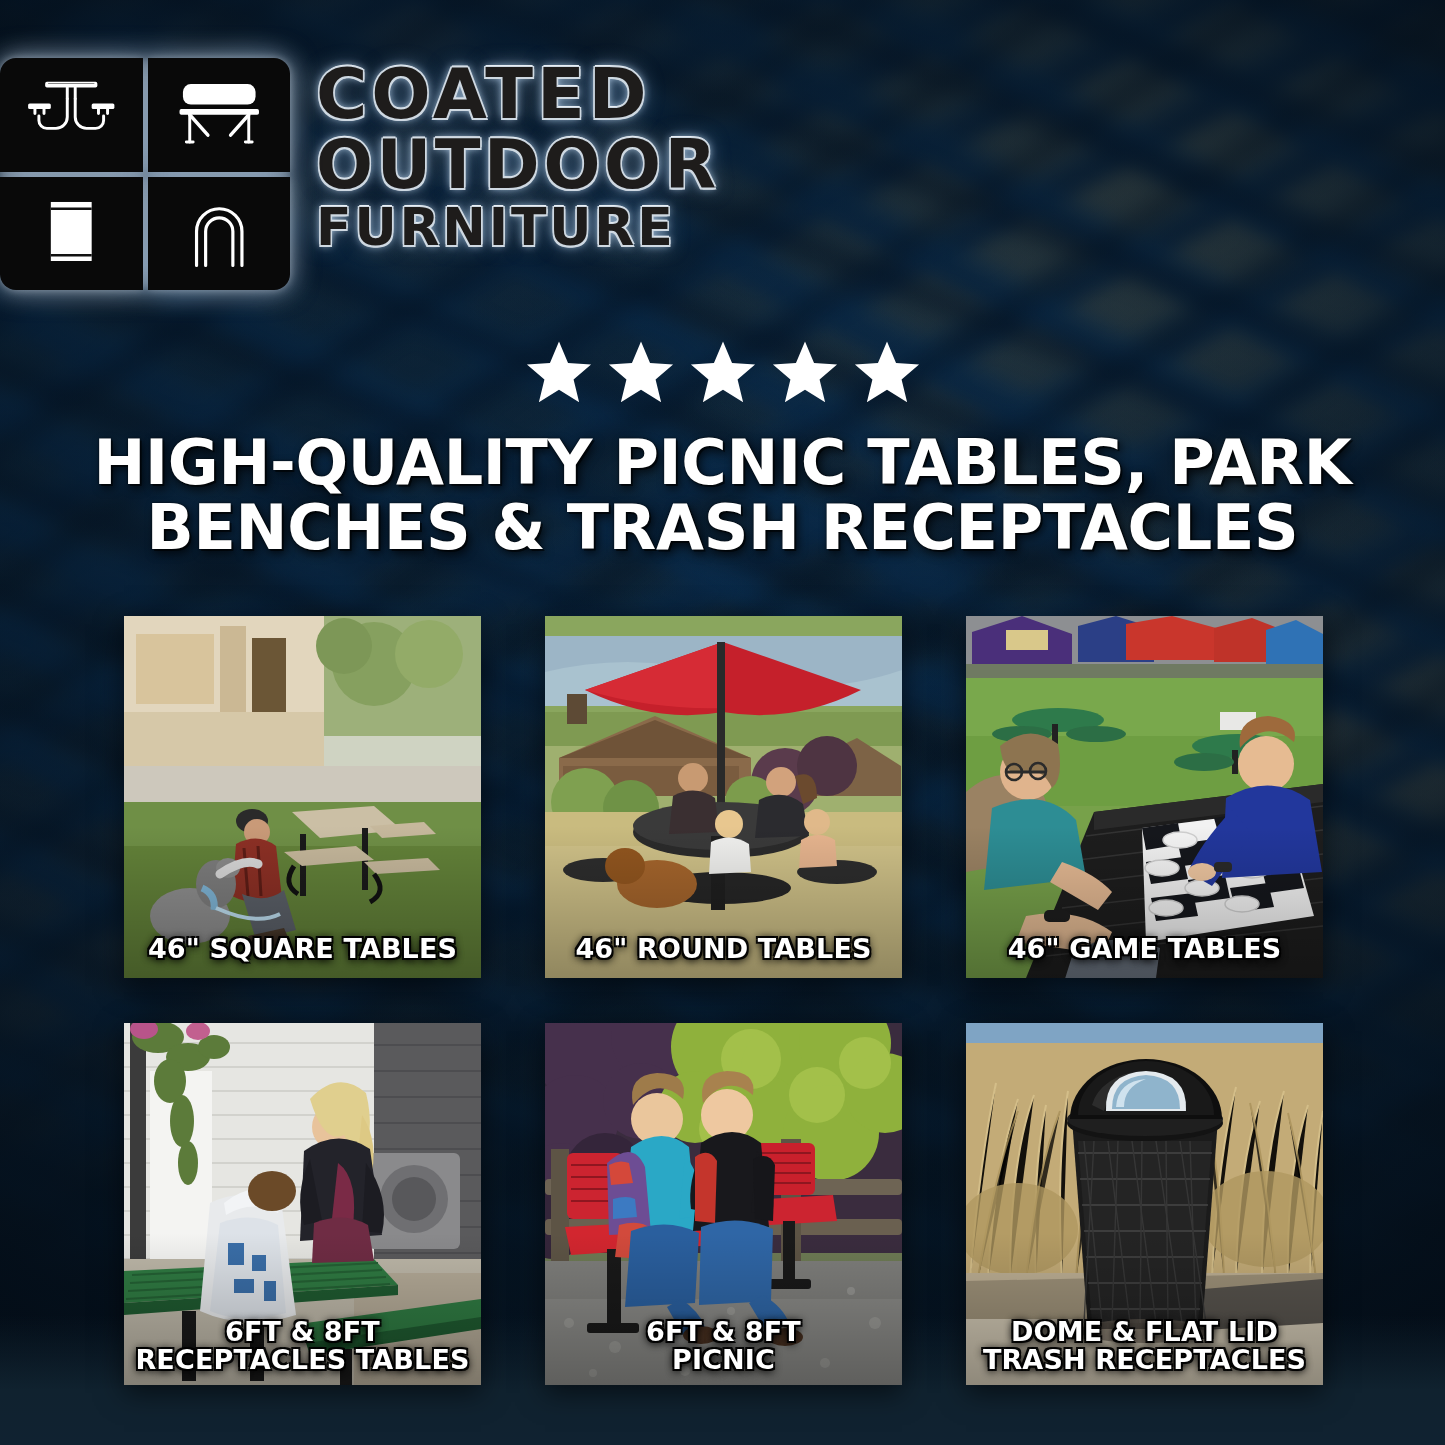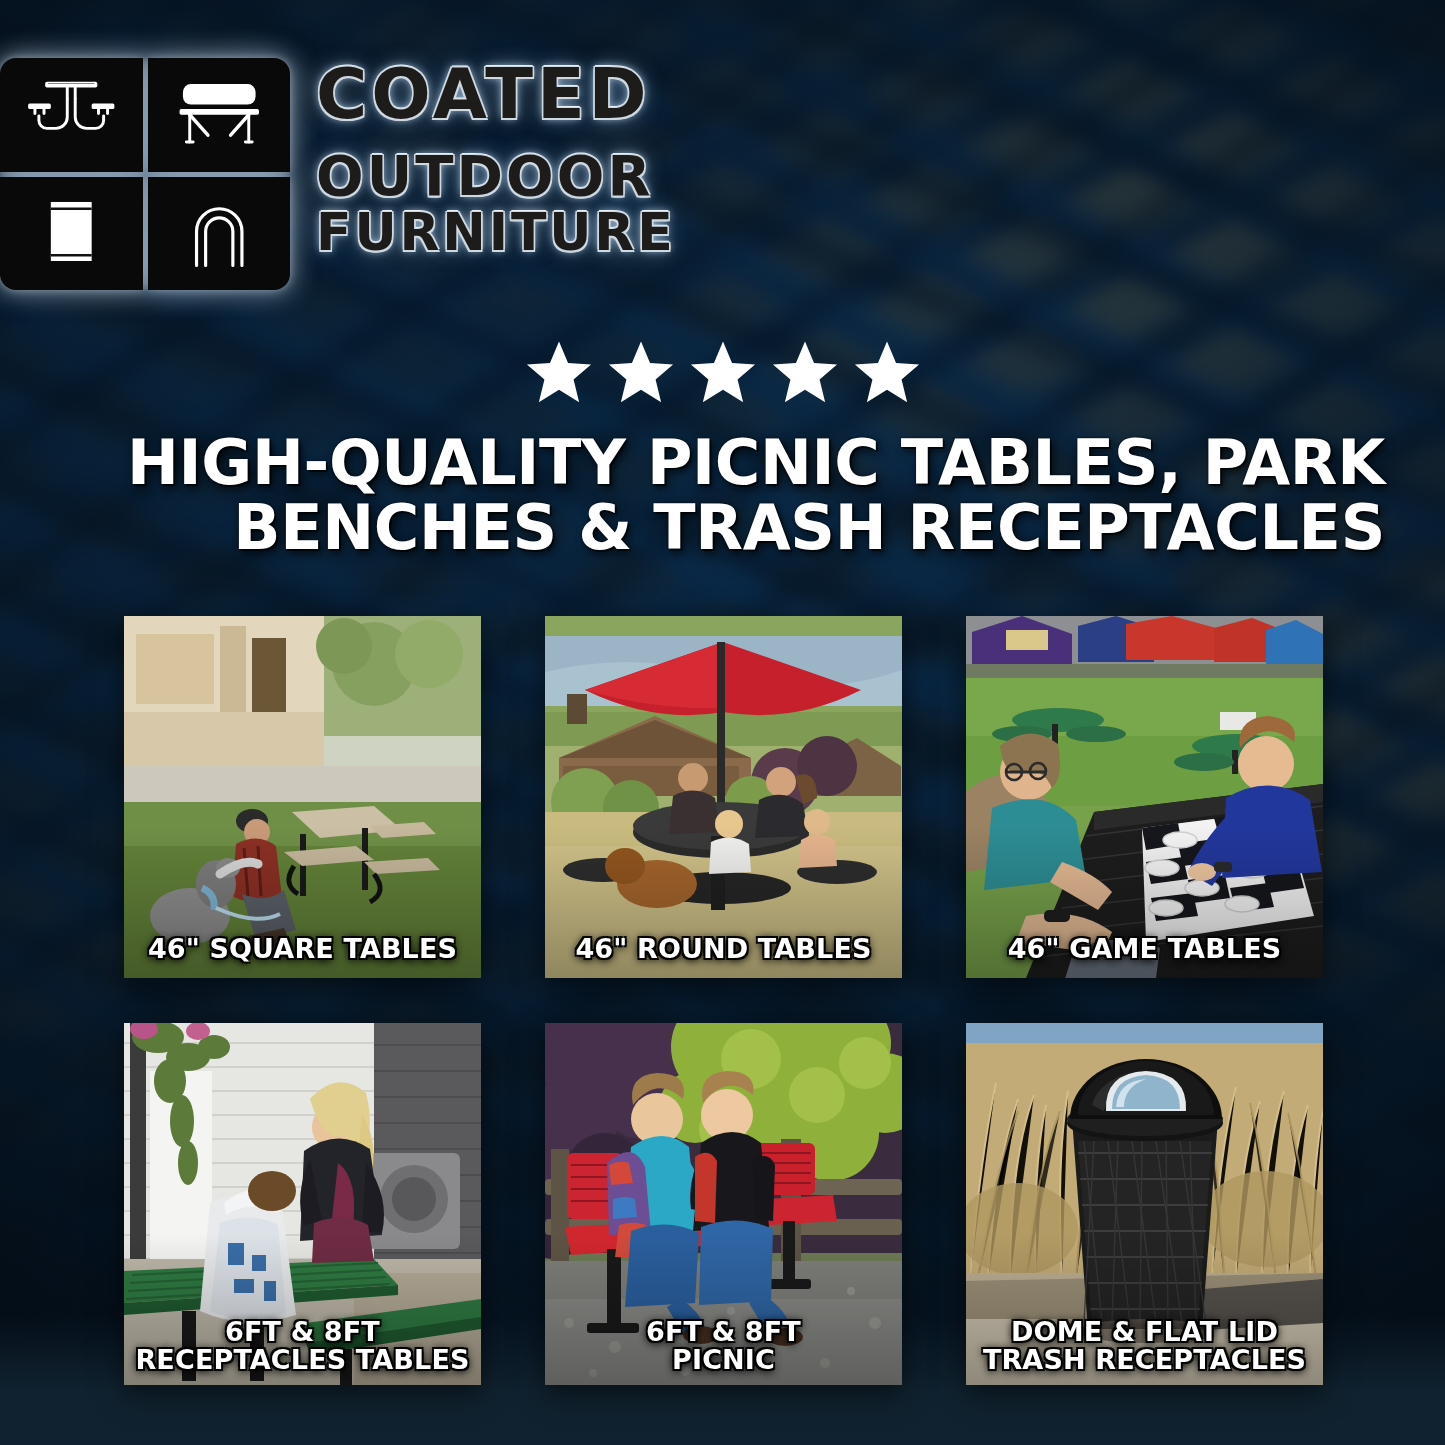--- a/index.html
+++ b/index.html
@@ -88,34 +88,34 @@
     color:#1e1c1b;
     letter-spacing:.055em;
     line-height:.98;
     text-shadow:
       -1.5px -1.5px 0 #cfd9e2, 1.5px -1.5px 0 #cfd9e2,
       -1.5px 1.5px 0 #cfd9e2, 1.5px 1.5px 0 #cfd9e2,
        0 -2px 0 #e8eef4, 0 2px 0 #b8c4d0,
        0 0 9px rgba(190,215,240,.95), 0 0 20px rgba(150,185,220,.6);
   }
   .brand-line.l1 { font-size:70px; }
-  .brand-line.l2 { font-size:56px; margin-top:20px; }
+  .brand-line.l2 { font-size:67px; margin-top:4px; }
   .brand-line.l3 { font-size:52px; margin-top:4px; }
 
   
   .stars {
     position:absolute; left:0; right:0; top:338px;
     display:flex; justify-content:center; align-items:center; gap:10px;
   }
   .star { width:72px; height:70px; display:block; }
 
   
   .headline {
     position:absolute; left:60px; right:60px; top:430px;
-    text-align:right;
+    text-align:center;
     font-family:"DejaVu Sans", sans-serif;
     font-weight:700;
     font-size:62px;
     line-height:1.05;
     letter-spacing:-.005em;
     color:#ffffff;
     text-shadow:
       0 0 2px rgba(0,0,0,.85),
       2px 2px 0 rgba(0,0,0,.55),
       3px 4px 10px rgba(0,0,0,.75);

